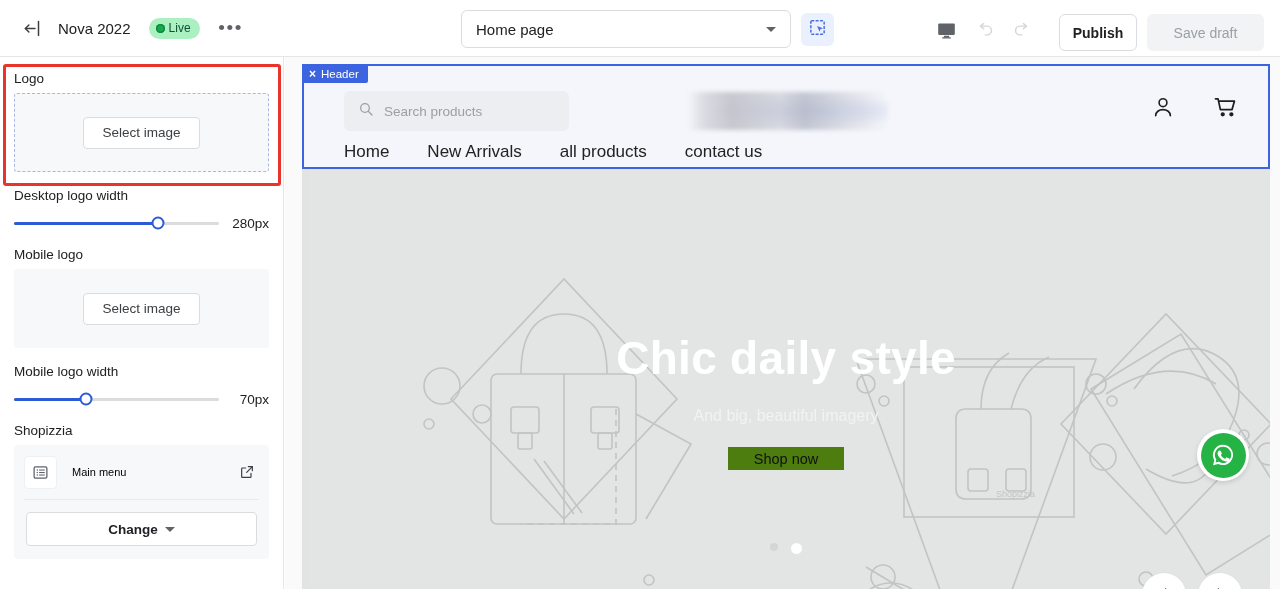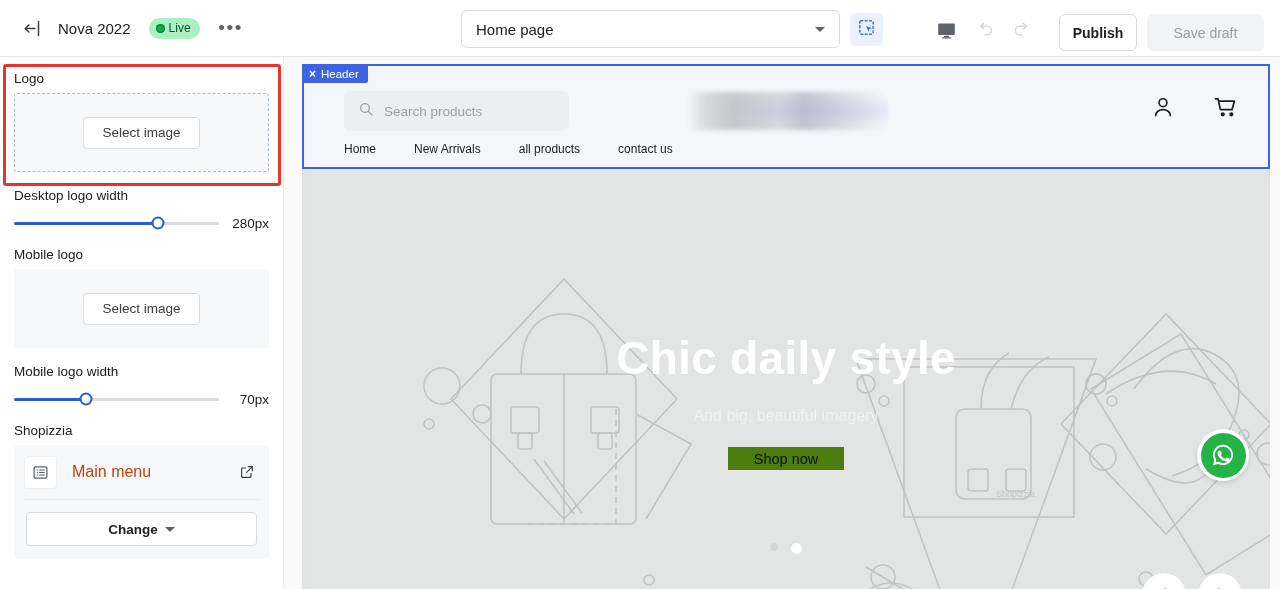--- a/index.html
+++ b/index.html
@@ -46,21 +46,21 @@
     display: flex; align-items: center; justify-content: center;
     cursor: pointer; color: #5f6368; font-size: 19px; letter-spacing: 1.5px;
     border-radius: 4px;
   }
 
   .tb-center {
     position: absolute; left: 461px; top: 10px;
     display: flex; align-items: center; gap: 10px;
   }
   .page-select {
-    width: 379px; height: 38px;
+    width: 330px; height: 38px;
     border: 1px solid #dadce0; border-radius: 6px;
     background: #fff; display: flex; align-items: center;
     padding: 0 14px; cursor: pointer;
     justify-content: space-between;
   }
   .page-select span.lbl { font-size: 15px; color: #202124; }
   .caret {
     width: 0; height: 0; border-left: 5px solid transparent;
     border-right: 5px solid transparent; border-top: 5px solid #5f6368;
   }
@@ -144,21 +144,21 @@
   }
   .nav-row {
     display: flex; align-items: center; height: 54px; padding: 0 14px 0 10px;
     cursor: pointer;
   }
   .nav-icon-box {
     width: 33px; height: 33px; background: #fff; border-radius: 4px;
     display: flex; align-items: center; justify-content: center;
     border: 1px solid #f0f0f0;
   }
-  .nav-title { font-size: 16px; color: #c2410c; margin-left: 15px; }
+  .nav-title { font-size: 11px; color: #000000; margin-left: 15px; }
   .ext-icon { margin-left: auto; cursor: pointer; display: flex; }
   .nav-divider { height: 1px; background: #e8eaed; margin: 0 10px; }
   .change-wrap { padding: 12px 12px 13px 12px; }
   .change-btn {
     width: 100%; height: 34px; background: #fff; border: 1px solid #dadce0;
     border-radius: 4px; display: flex; align-items: center; justify-content: center;
     gap: 7px; font-size: 13.5px; color: #202124; font-weight: 600; cursor: pointer;
     font-family: "Liberation Sans", sans-serif;
   }
 
@@ -201,21 +201,21 @@
     filter: blur(2.2px);
   }
   .header-icons {
     position: absolute; right: 28px; top: 27px; display: flex; gap: 36px; align-items: center;
   }
   .hdr-icon { cursor: pointer; display: flex; }
   .header-nav {
     position: absolute; left: 40px; top: 76px; display: flex; gap: 38px;
   }
   .header-nav a {
-    font-size: 12px; color: #222; text-decoration: none; cursor: pointer;
+    font-size: 17px; color: #222; text-decoration: none; cursor: pointer;
   }
 
   
   .hero {
     position: relative; height: 420px;
     background: #e2e3e3;
     overflow: hidden;
   }
   .hero-art { position: absolute; inset: 0; padding-left: 8px; }
   .hero-art svg { display: block; width: 100%; height: 100%; }

